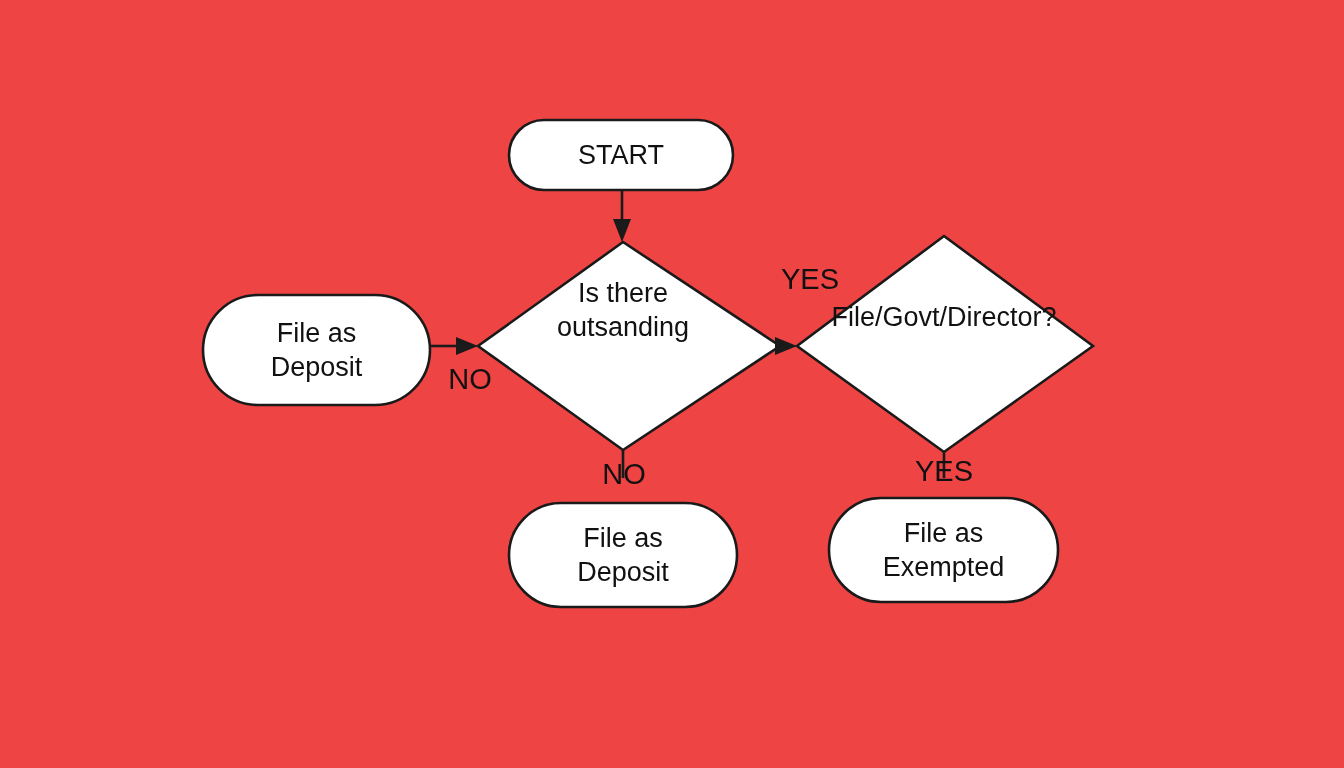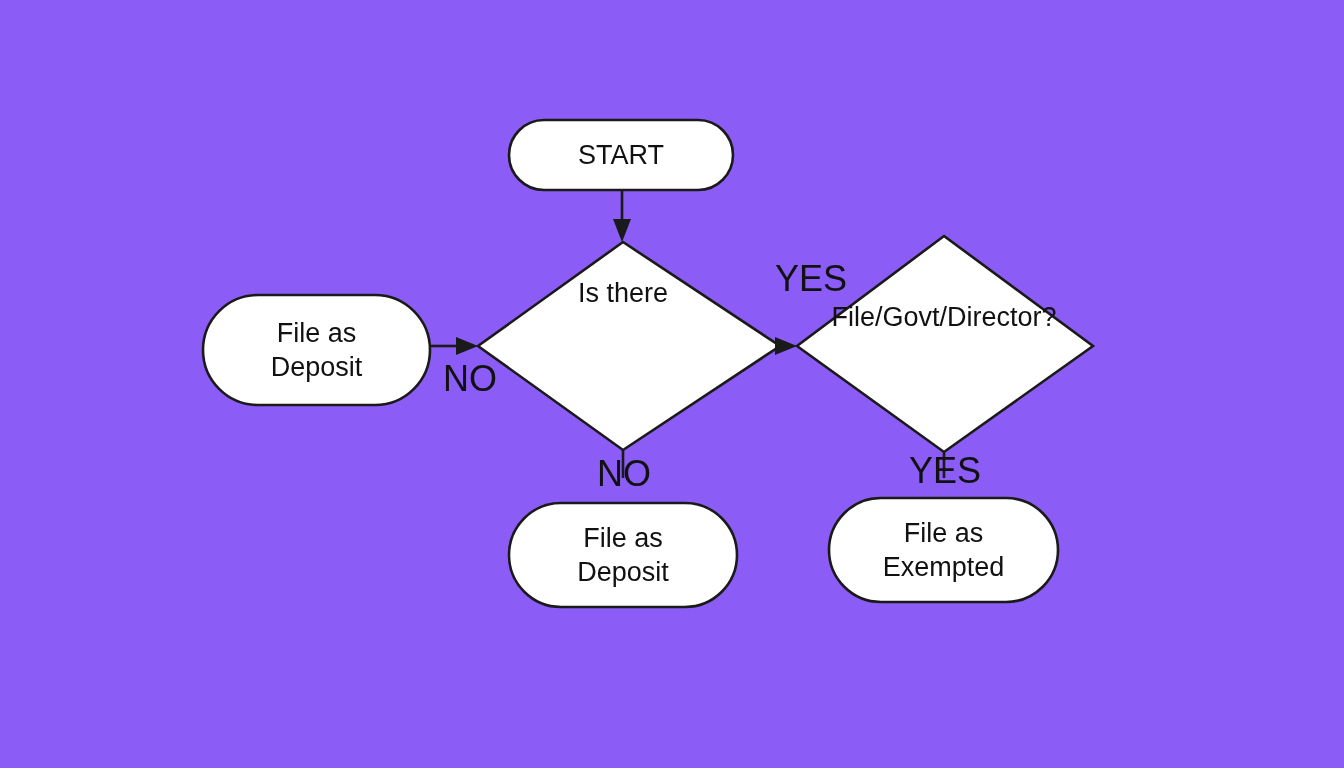--- a/index.html
+++ b/index.html
@@ -8,21 +8,21 @@
     padding: 0;
     background: #ffffff;
   }
   body {
     font-family: "Liberation Sans", "DejaVu Sans", sans-serif;
   }
   #canvas {
     position: relative;
     width: 1344px;
     height: 768px;
-    background: #8b5cf6;
+    background: #ef4444;
     overflow: hidden;
   }
   #flow-svg {
     position: absolute;
     left: 0;
     top: 0;
     width: 1344px;
     height: 768px;
   }
   .node-shape {
@@ -51,21 +51,21 @@
     color: #111111;
     font-size: 27px;
     line-height: 34px;
     font-weight: 400;
     white-space: nowrap;
     pointer-events: none;
   }
   .edge-label {
     position: absolute;
     color: #111111;
-    font-size: 36px;
+    font-size: 29px;
     line-height: 32px;
     font-weight: 400;
     white-space: nowrap;
     text-align: center;
   }
 </style>
 </head>
 <body>
 
 <div id="canvas">
@@ -103,20 +103,21 @@
     <span>START</span>
   </div>
 
   <div class="node-text" style="left:203px; top:316px; width:227px;">
     <div>File as</div>
     <div>Deposit</div>
   </div>
 
   <div class="node-text" style="left:493px; top:276px; width:260px;">
     <div>Is there</div>
+    <div>outsanding</div>
   </div>
 
   <div class="node-text" style="left:794px; top:300px; width:300px;">
     <div>File/Govt/Director?</div>
   </div>
 
   <div class="node-text" style="left:509px; top:521px; width:228px;">
     <div>File as</div>
     <div>Deposit</div>
   </div>

